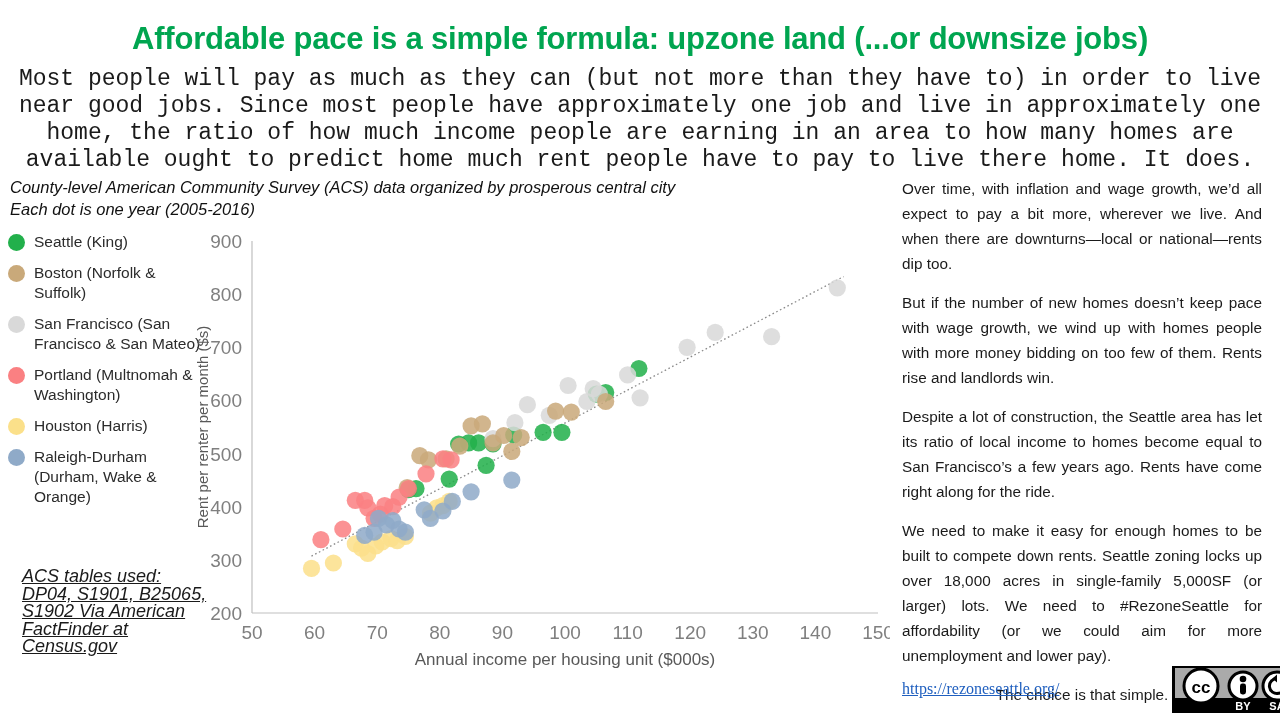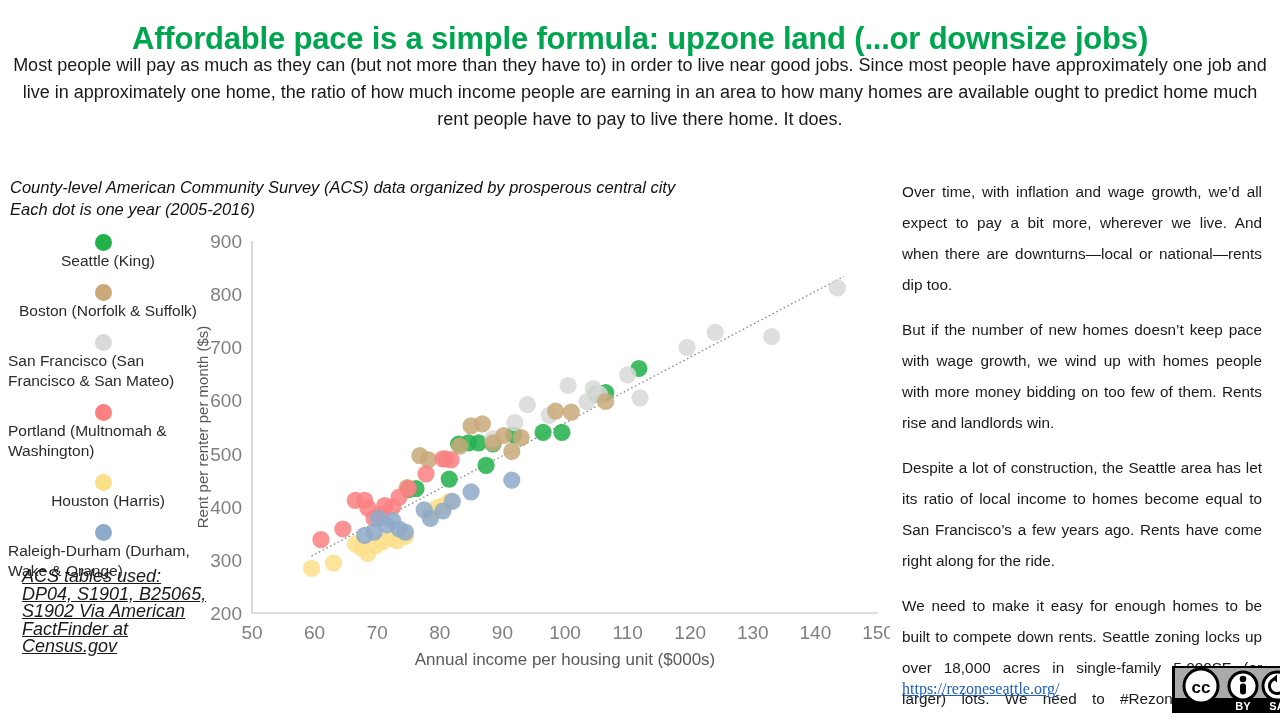--- a/index.html
+++ b/index.html
@@ -34,26 +34,27 @@
     color: #00A550;
     letter-spacing: -0.2px;
     line-height: 38px;
     white-space: nowrap;
   }
 
   
   #intro {
     position: absolute;
     left: 8px;
-    top: 52px;
+    top: 66px;
     width: 1264px;
     text-align: center;
-    font-size: 18px;
+    font-size: 23px;
     line-height: 27px;
     color: #1a1a1a;
+    font-family: Liberation Mono, monospace;
   }
 
   
   #chart-caption {
     position: absolute;
     left: 10px;
     top: 176px;
     width: 860px;
     font-size: 16.5px;
     font-style: italic;
@@ -63,23 +64,22 @@
 
   
   #legend {
     position: absolute;
     left: 8px;
     top: 232px;
     width: 200px;
   }
   .legend-item {
     display: flex;
-    align-items: center;
+    align-items: flex-start;
     margin-bottom: 11px;
-    flex-direction: column;
   }
   .legend-swatch {
     width: 17px;
     height: 17px;
     border-radius: 50%;
     flex: 0 0 17px;
     margin-top: 2px;
     margin-right: 9px;
   }
   .legend-label {
@@ -114,21 +114,21 @@
   
   #right-col {
     position: absolute;
     left: 902px;
     top: 176px;
     width: 360px;
   }
   #right-col p {
     margin: 0 0 14px 0;
     font-size: 15.3px;
-    line-height: 31px;
+    line-height: 25px;
     text-align: justify;
     color: #1a1a1a;
   }
   #right-col p.last-line { text-align: center; }
   #site-link {
     position: absolute;
     left: 902px;
     top: 680px;
     font-size: 16px;
     color: #1F5FBF;

